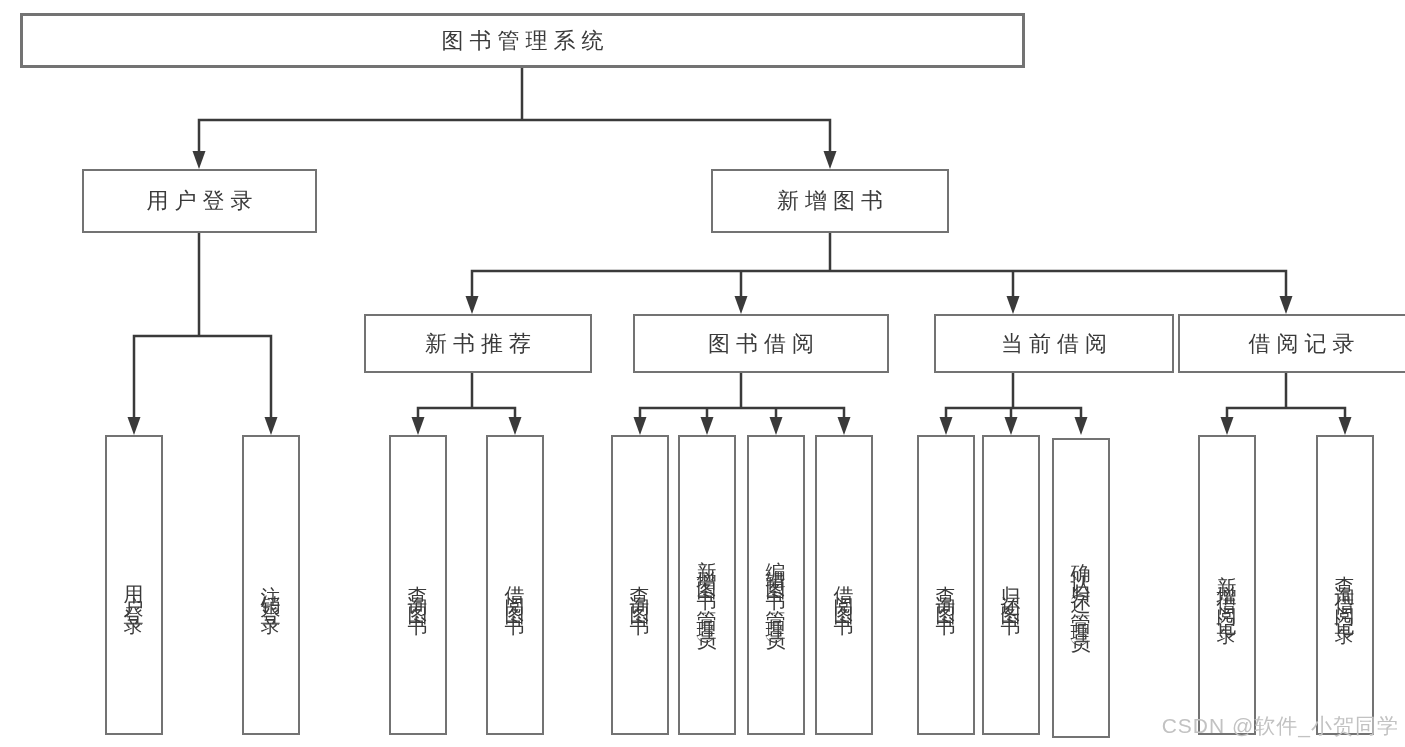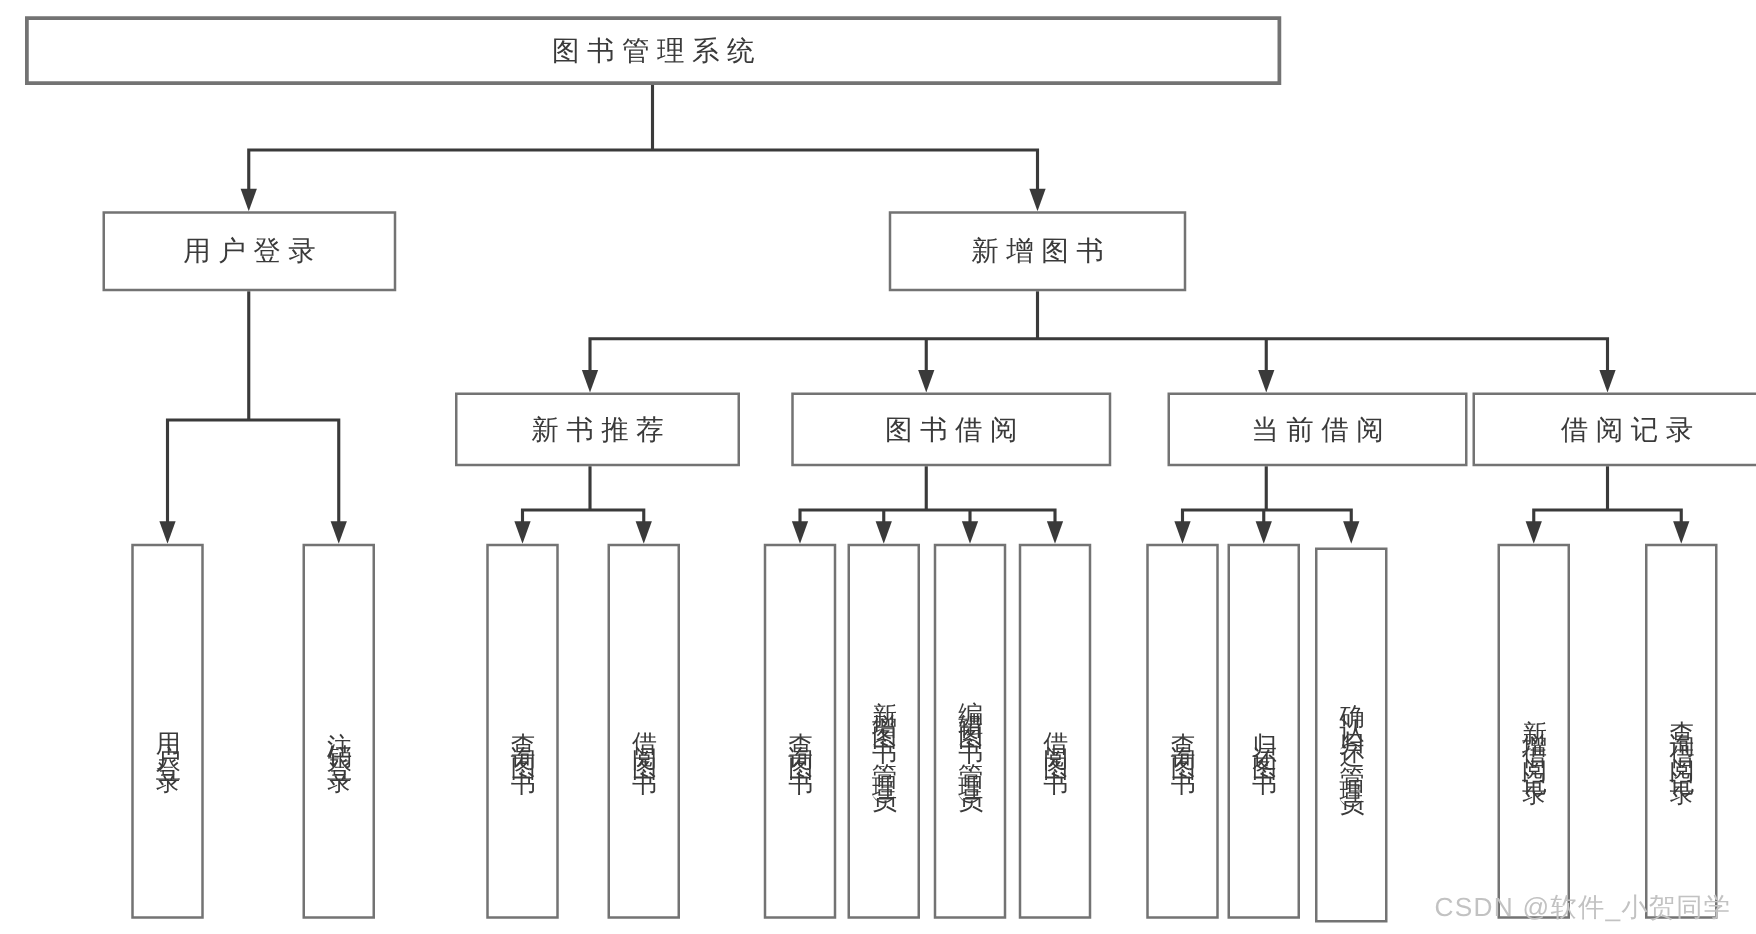--- a/index.html
+++ b/index.html
@@ -47,21 +47,21 @@
     text-orientation: mixed;
     font-size: 20px;
     letter-spacing: 10px;
     padding-top: 10px;
     line-height: 1;
     white-space: nowrap;
     color: #3a3a3a;
   }
   .watermark {
     position: absolute;
-    right: 20px;
+    right: 6px;
     top: 712px;
     font-size: 21px;
     color: #c2c2c2;
     letter-spacing: 1px;
     white-space: nowrap;
   }
 </style>
 </head>
 <body>
 

